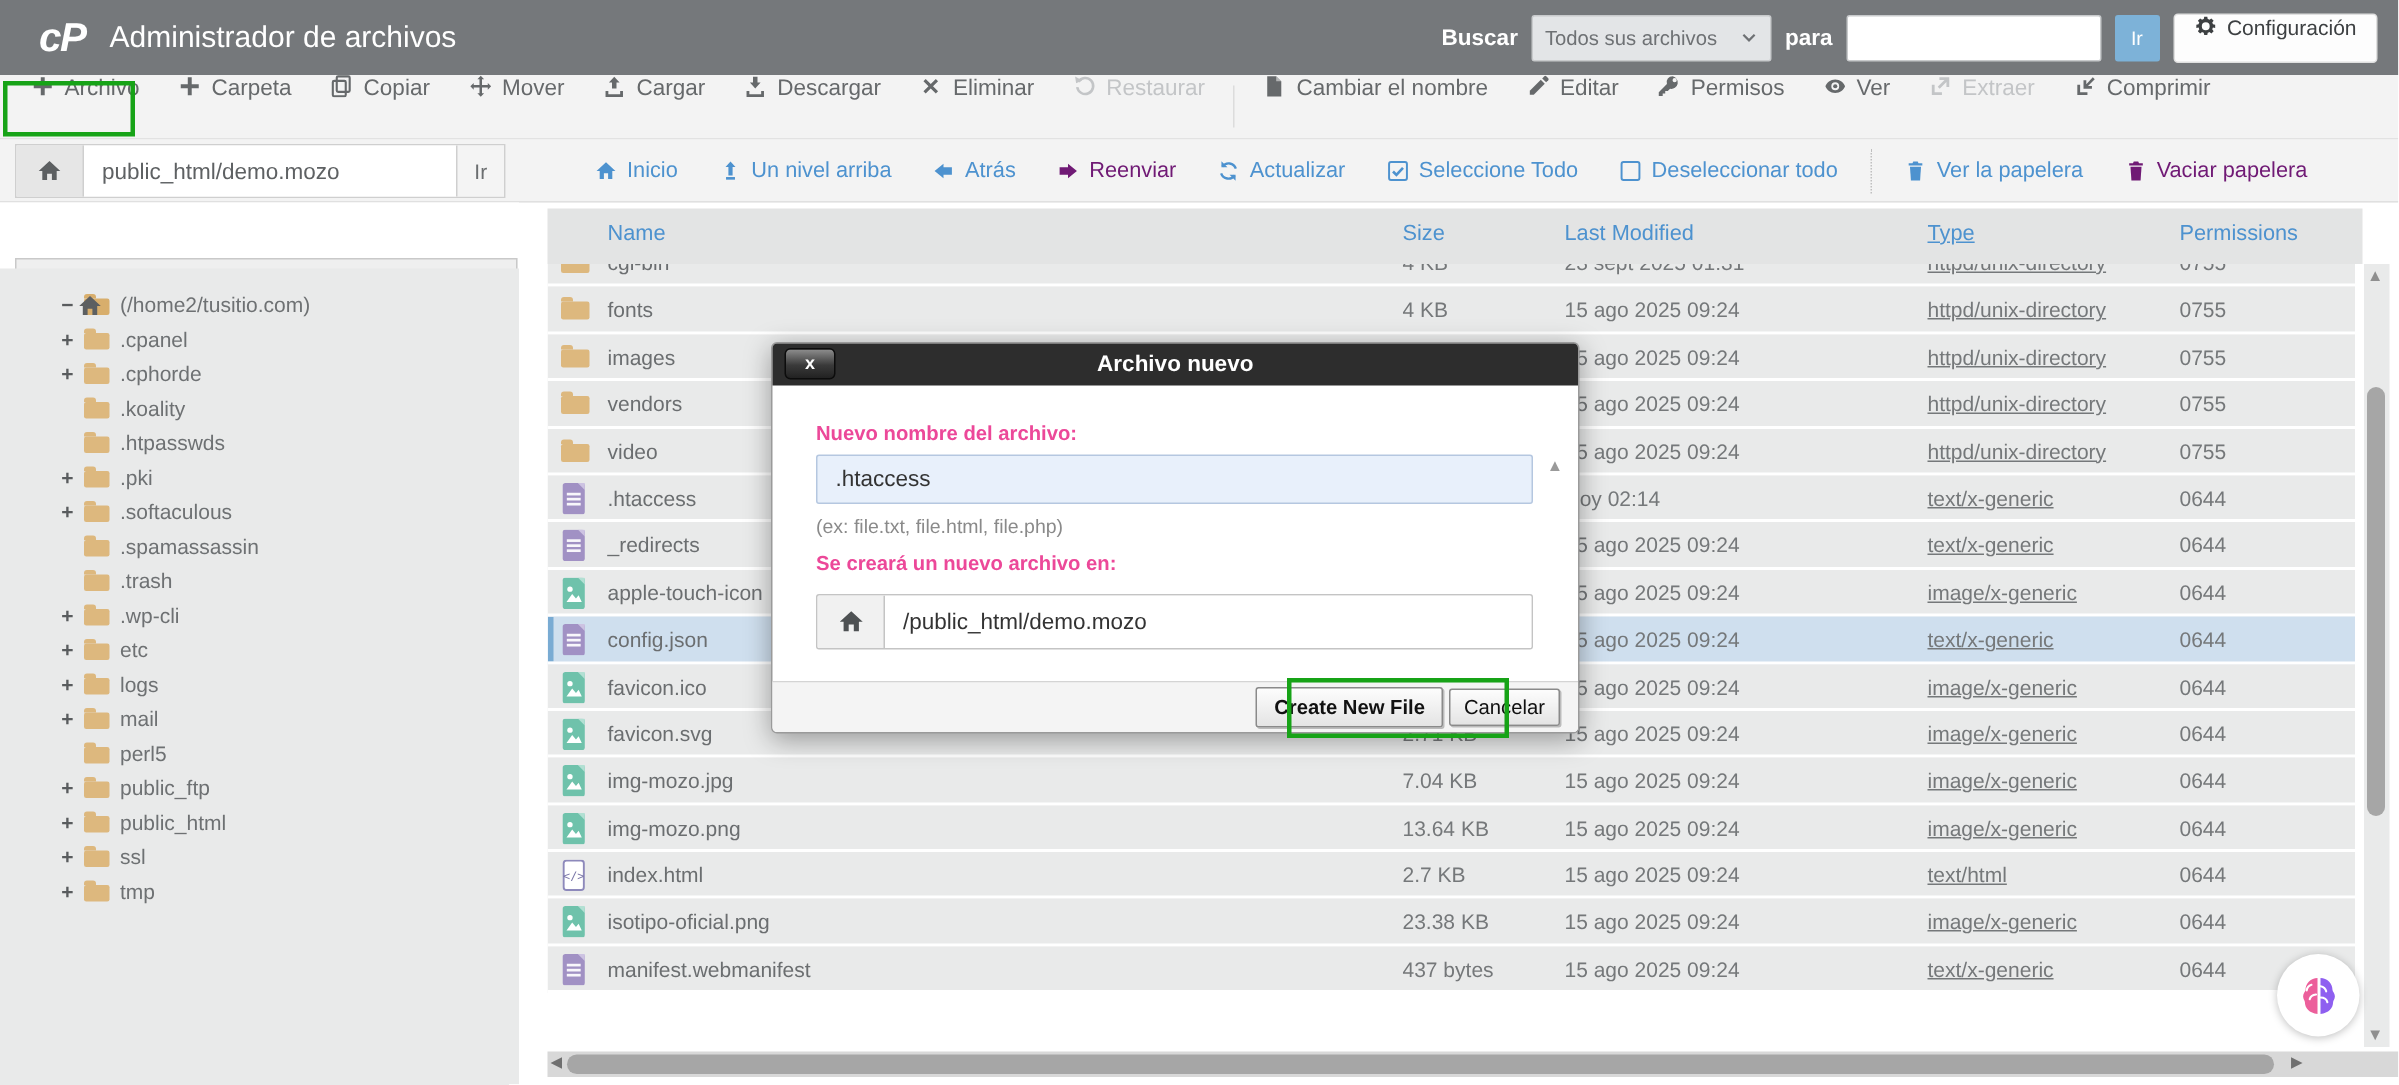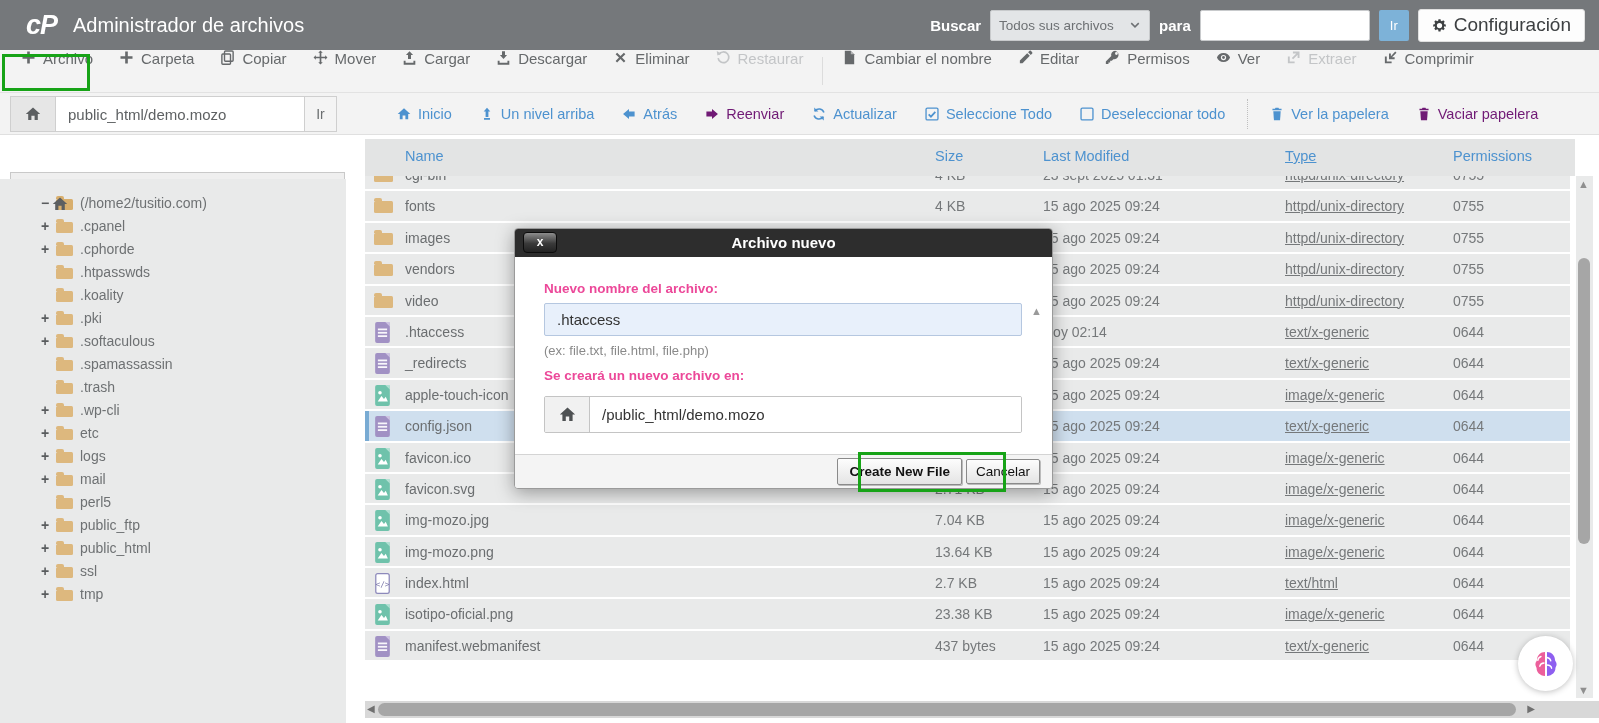--- a/index.html
+++ b/index.html
@@ -13,21 +13,21 @@
   .logo{font-weight:bold;font-style:italic;font-size:27px;margin-left:26px;letter-spacing:-1px;}
   .hdr-title{font-size:20px;margin-left:16px;font-weight:400;}
   .hdr-search{position:absolute;right:14px;top:0;height:50px;display:flex;align-items:center;gap:9px;}
   .hdr-lbl{font-size:15px;font-weight:bold;color:#fff;}
   .hdr-select{width:160px;height:31px;background:#e3e5e7;border:1px solid #c8cacc;border-radius:2px;
       display:flex;align-items:center;justify-content:space-between;padding:0 8px;color:#6e7174;font-size:13.5px;}
   .hdr-input{width:170px;height:31px;background:#fff;border:1px solid #c8cacc;border-radius:2px;
       font-size:14px;padding:0 6px;color:#333;font-family:inherit;}
   .btn-ir{width:30px;height:31px;background:#7db2d8;color:#fff;border:none;border-radius:2px;font-size:13px;}
   .btn-cfg{height:33px;background:#fdfdfd;color:#3d4042;border:1px solid #e0e0e0;border-radius:3px;
-      font-size:19px;display:flex;align-items:center;gap:7px;padding:0 13px;}
+      font-size:14px;display:flex;align-items:flex-start;gap:7px;padding:0 13px;}
 
   
   .tbar{position:absolute;left:0;top:50px;width:1599px;height:43px;background:#f3f3f3;
         border-bottom:1px solid #e2e2e2;display:flex;align-items:center;padding-left:8px;}
   .tool-item{display:flex;align-items:flex-start;gap:7px;padding:0 13px;height:43px;color:#66696b;
         font-size:15px;cursor:pointer;}
   .tool-item .ic{width:15px;height:15px;flex:0 0 auto;}
   .tool-item.disabled{color:#c3c5c7;}
   .tb-divider{width:1px;height:28px;background:#dcdcdc;margin:0 6px;}
 
@@ -434,26 +434,26 @@
     <span class="tree-label">.cpanel</span>
   </div>
         <div class="tree-row">
     <span class="tree-toggle">+</span>
     <span class="folder"></span>
     <span class="tree-label">.cphorde</span>
   </div>
         <div class="tree-row">
     <span class="tree-toggle"></span>
     <span class="folder"></span>
+    <span class="tree-label">.koality</span>
+  </div>
+        <div class="tree-row">
+    <span class="tree-toggle"></span>
+    <span class="folder"></span>
     <span class="tree-label">.htpasswds</span>
-  </div>
-        <div class="tree-row">
-    <span class="tree-toggle"></span>
-    <span class="folder"></span>
-    <span class="tree-label">.koality</span>
   </div>
         <div class="tree-row">
     <span class="tree-toggle">+</span>
     <span class="folder"></span>
     <span class="tree-label">.pki</span>
   </div>
         <div class="tree-row">
     <span class="tree-toggle">+</span>
     <span class="folder"></span>
     <span class="tree-label">.softaculous</span>

